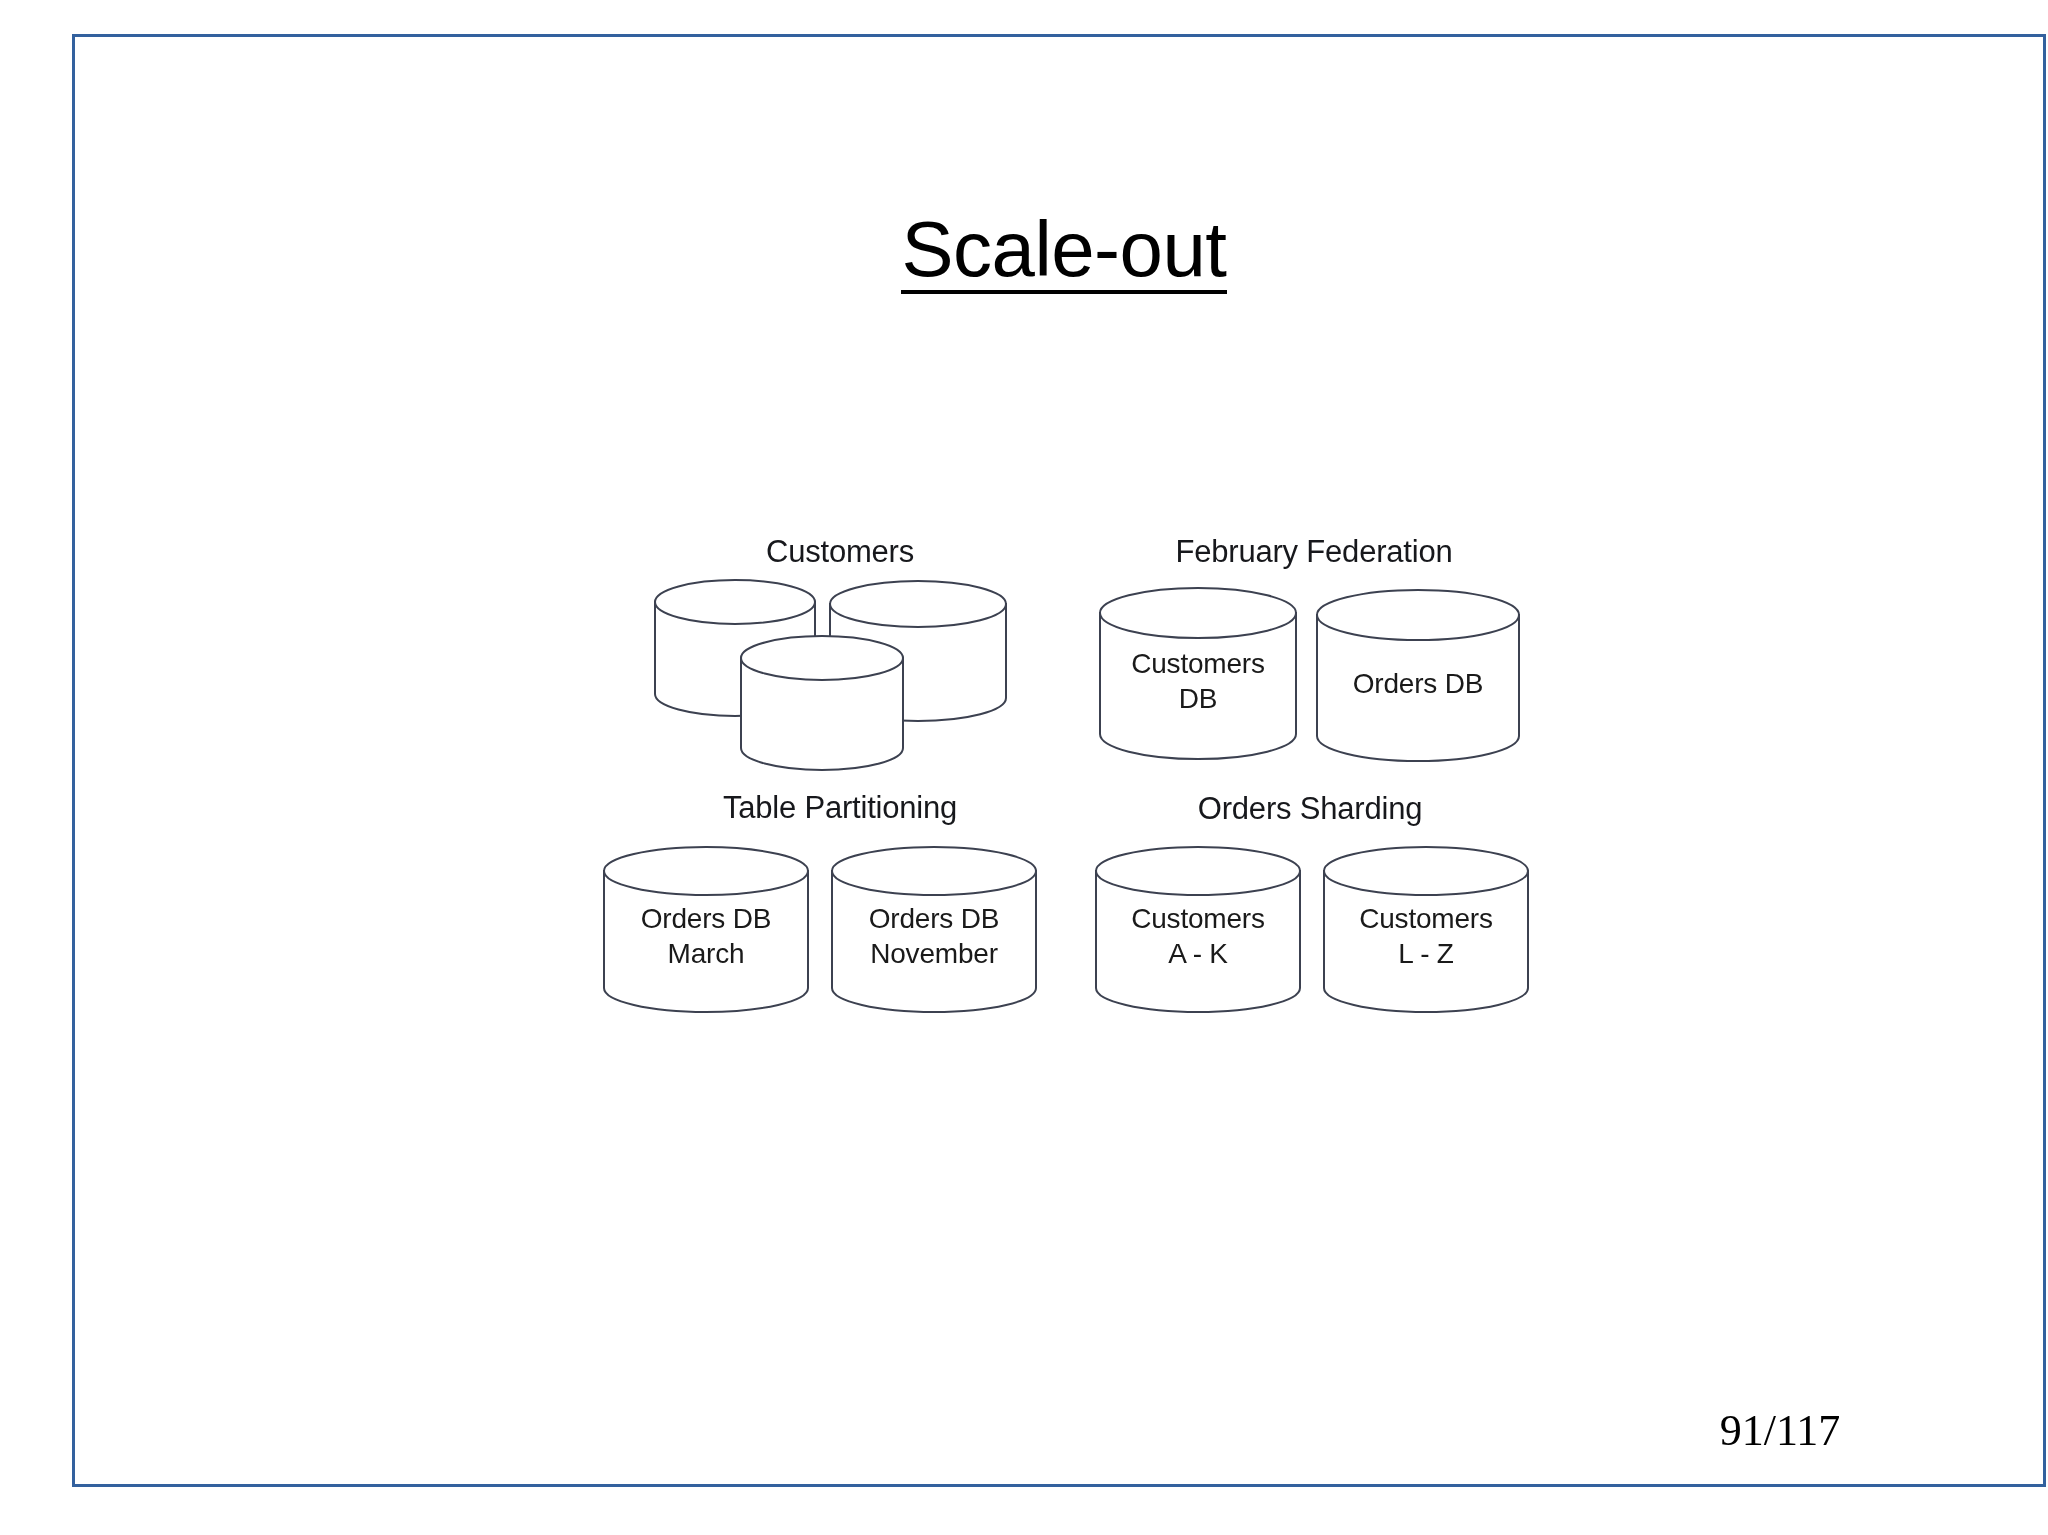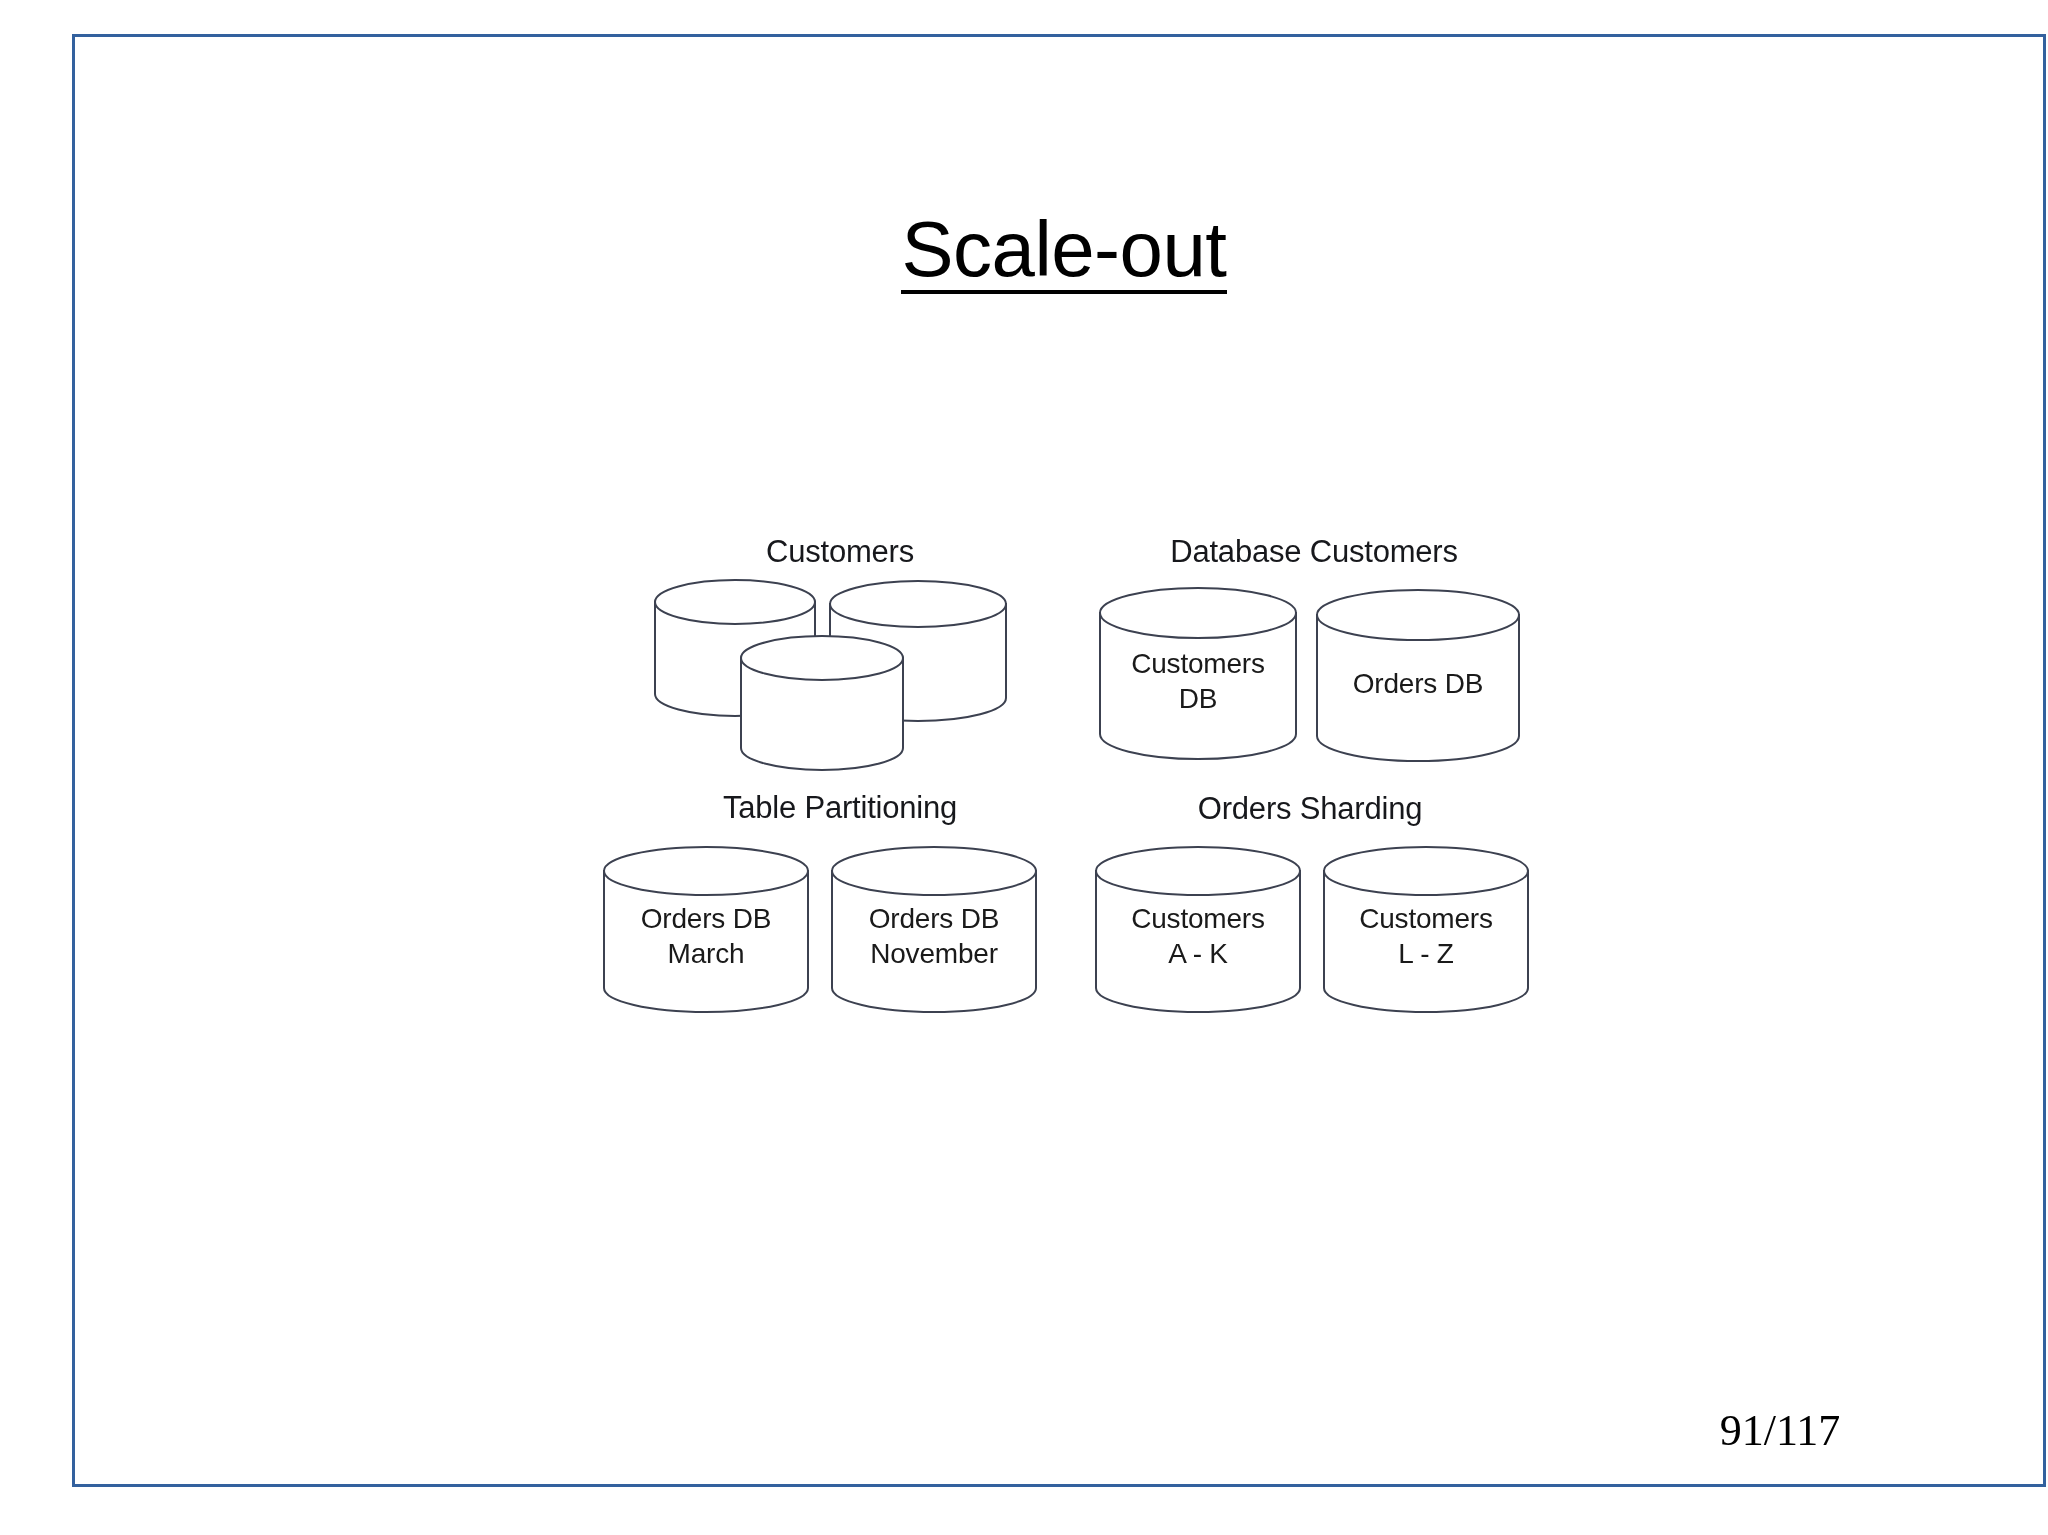--- a/index.html
+++ b/index.html
@@ -142,21 +142,21 @@
 <div class="slide">
   <div class="slide-frame"></div>
 
   <div class="title-block">
     <span class="slide-title">Scale-out</span>
   </div>
 
   <div class="diagram">
 
     <div class="group-label lbl-clustering">Customers</div>
-    <div class="group-label lbl-federation">Database Customers</div>
+    <div class="group-label lbl-federation">February Federation</div>
     <div class="group-label lbl-partition">Table Partitioning</div>
     <div class="group-label lbl-sharding">Orders Sharding</div>
 
     <div class="cyl" style="left:613px; top:578px; width:164px; height:140px;">
       <svg width="164" height="140" viewBox="0 0 164 140">
         <path class="cyl-body" d="M2,24 L2,116 A80,22 0 0 0 162,116 L162,24 Z"></path>
         <ellipse class="cyl-top" cx="82" cy="24" rx="80" ry="22"></ellipse>
       </svg>
     </div>
 

